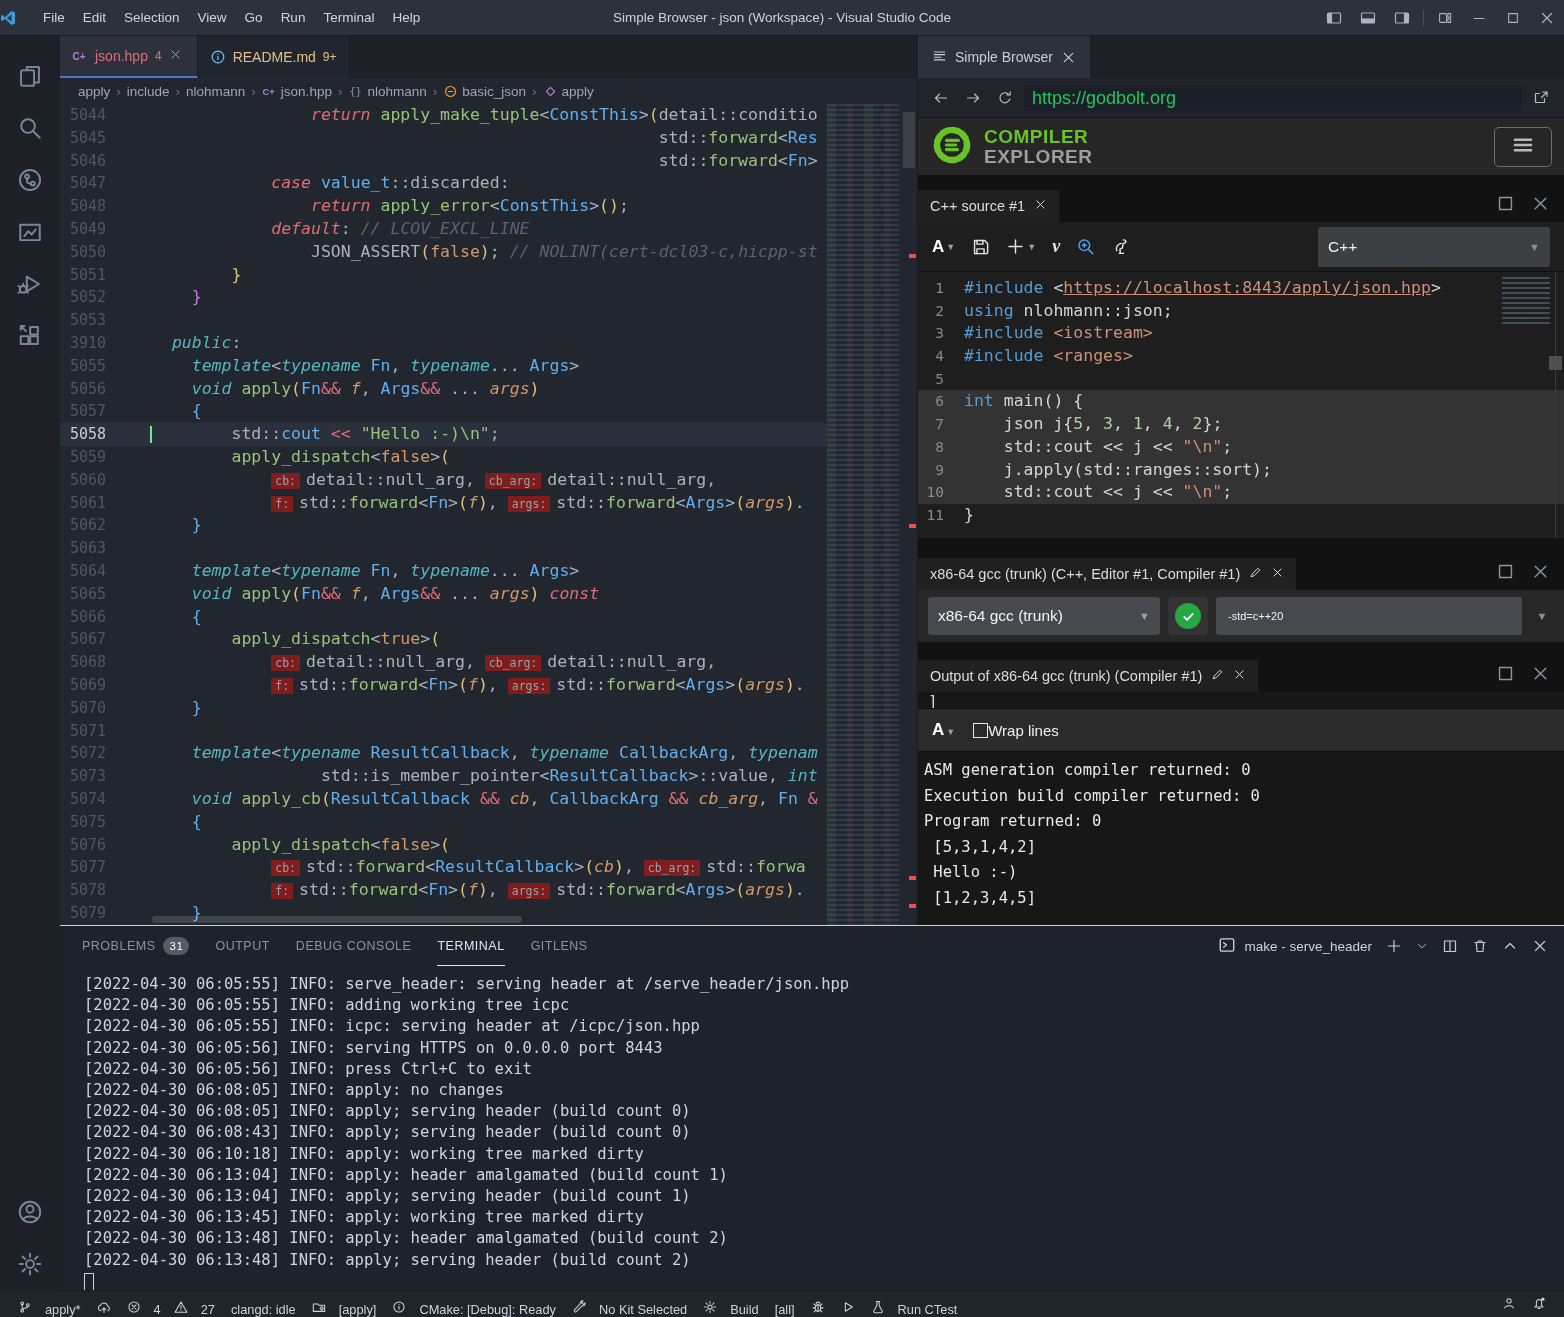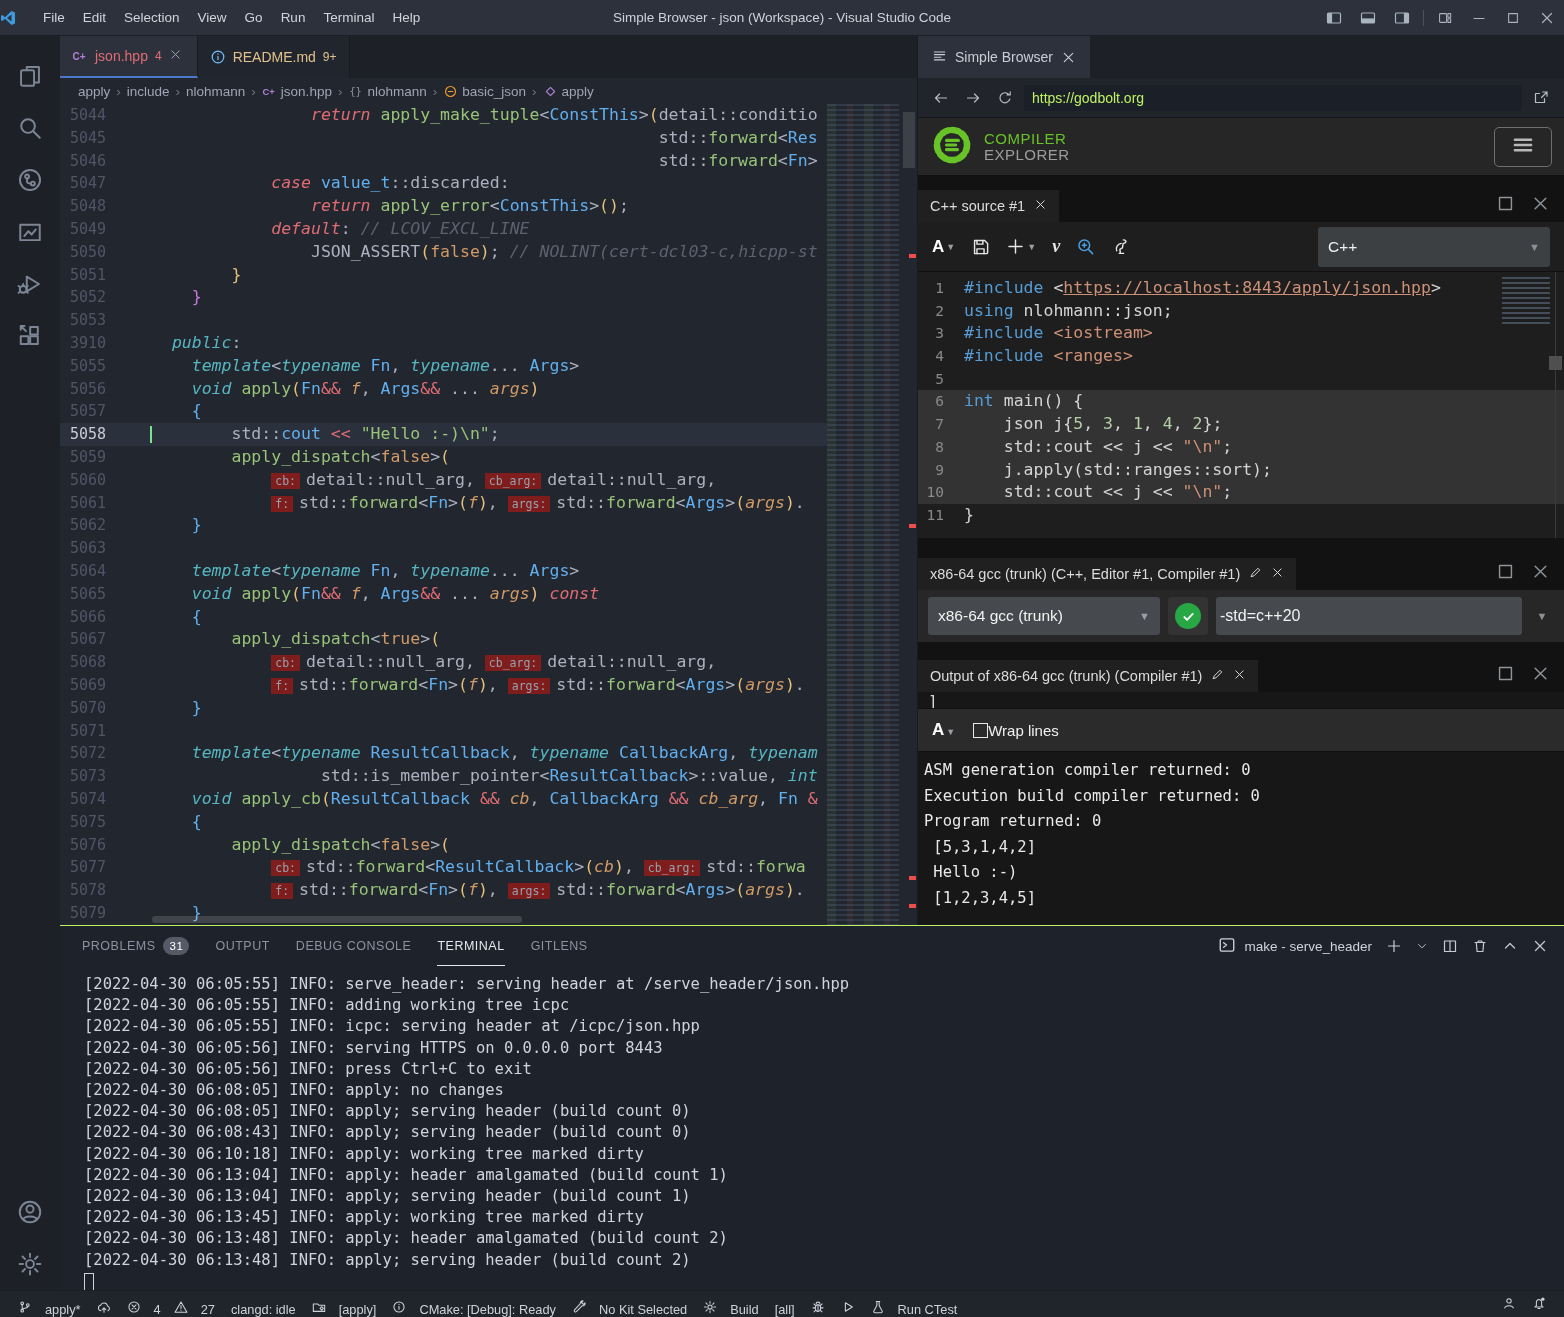--- a/index.html
+++ b/index.html
@@ -77,25 +77,25 @@
   .hscroll { position:absolute; left:92px; bottom:2px; width:370px; height:7px; background:rgba(255,255,255,.14); border-radius:3px; }
 
   
   .browserpane { flex:1; display:flex; flex-direction:column; min-width:0; background:#1e1e1e; }
   .btabsrow { height:42px; background:#1d2127; display:flex; align-items:stretch; flex:none; }
   .btab { display:flex; align-items:center; gap:8px; padding:0 14px; font-size:14px; background:#2c313c; color:#c9ced6; }
   .btab svg { width:15px; height:15px; }
   .btab-actions { margin-left:auto; display:flex; align-items:center; gap:14px; padding-right:14px; color:#9da5b4; }
   .btoolbar { height:40px; background:#21252b; display:flex; align-items:center; gap:6px; padding:0 10px; flex:none; border-bottom:1px solid #14161b; }
   .btoolbar .ic { width:26px; height:26px; display:flex; align-items:center; justify-content:center; color:#b8bcc4; }
-  .urlbox { flex:1; height:26px; line-height:26px; color:#bef264; font-size:14px; padding-left:8px; background:#1b1f27; border-radius:3px; }
+  .urlbox { flex:1; height:26px; line-height:26px; color:#22c55e; font-size:18px; padding-left:8px; background:#1b1f27; border-radius:3px; }
 
   .godbolt { flex:1; display:flex; flex-direction:column; min-height:0; background:#1e1e1e; color:#e0e0e0; }
   .gb-nav { height:58px; background:#262626; display:flex; align-items:center; padding:0 12px; gap:10px; flex:none; border-bottom:1px solid #101010; }
-  .gb-logotext { line-height:1.02; font-weight:normal; letter-spacing:.5px; font-size:15px; }
+  .gb-logotext { line-height:1.02; font-weight:bold; letter-spacing:.5px; font-size:19px; }
   .gb-logotext .l1 { color:#67c327; }
   .gb-logotext .l2 { color:#9e9e9e; }
   .gb-burger { margin-left:auto; width:58px; height:40px; border:1px solid #6f6f6f; border-radius:5px; display:flex; align-items:center; justify-content:center; color:#b9b9b9; }
   .gb-burger svg { width:26px; height:26px; }
 
   .gb-tabstrip { background:#121212; display:flex; align-items:flex-end; flex:none; }
   .gb-tab { background:#202020; color:#dcdcdc; font-size:14.5px; padding:8px 12px; display:flex; align-items:center; gap:9px; }
   .gb-tab svg { width:13px; height:13px; }
   .gb-winicons { margin-left:auto; display:flex; gap:16px; padding:0 14px 6px 0; color:#8f949a; }
   .gb-winicons svg { width:19px; height:19px; }
@@ -123,21 +123,21 @@
       repeating-linear-gradient(180deg, rgba(150,180,220,.45) 0 2px, rgba(0,0,0,0) 2px 5px); opacity:.7; }
   .gb-vtrack { position:absolute; right:8px; top:0; bottom:0; width:1px; background:#3c3c3c; }
   .gb-vslider { position:absolute; right:2px; top:84px; width:13px; height:14px; background:#4f4f4f; }
 
   .gb-comprow { height:52px; background:#272727; display:flex; align-items:center; gap:8px; padding:0 10px; flex:none; }
   .compsel { width:232px; height:38px; background:#46494d; border-radius:3px; display:flex; align-items:center; padding:0 10px; color:#f2f2f2; font-size:15.5px; }
   .compsel .car { margin-left:auto; color:#9aa0a6; font-size:11px; }
   .checkcell { width:40px; height:38px; background:#333; display:flex; align-items:center; justify-content:center; border-radius:3px; }
   .checkcirc { width:26px; height:26px; border-radius:50%; background:#27a844; color:#fff; display:flex; align-items:center; justify-content:center; }
   .checkcirc svg { width:15px; height:15px; }
-  .optsbox { flex:1; height:38px; background:#46494d; border-radius:3px; display:flex; align-items:center; padding:0 4px; color:#f2f2f2; font-size:16px; }
+  .optsbox { flex:1; height:38px; background:#46494d; border-radius:3px; display:flex; align-items:center; padding:0 12px; color:#f2f2f2; font-size:11px; }
   .endcar { width:24px; height:38px; display:flex; align-items:center; justify-content:center; color:#8b9096; font-size:11px; }
 
   .gb-sliver { height:16px; background:#171717; overflow:hidden; font-family:"DejaVu Sans Mono", monospace; font-size:16px; color:#d4d4d4; padding-left:10px; line-height:20px; flex:none; }
   .gb-outtoolbar { height:44px; background:#2b2b2b; border-top:1px solid #101010; border-bottom:1px solid #101010; display:flex; align-items:center; gap:18px; padding:0 14px; flex:none; }
   .wrapbox { display:flex; align-items:center; color:#f0f0f0; font-size:15px; }
   .cb { width:15px; height:15px; border:1.6px solid #e8e8e8; background:transparent; }
   .gb-output { flex:1; background:#171717; padding:6px 0 0 6px; overflow:hidden; }
   .gol { font-family:"DejaVu Sans Mono", monospace; font-size:15.5px; line-height:25.5px; color:#e8e8e8; white-space:pre; }
 
   

